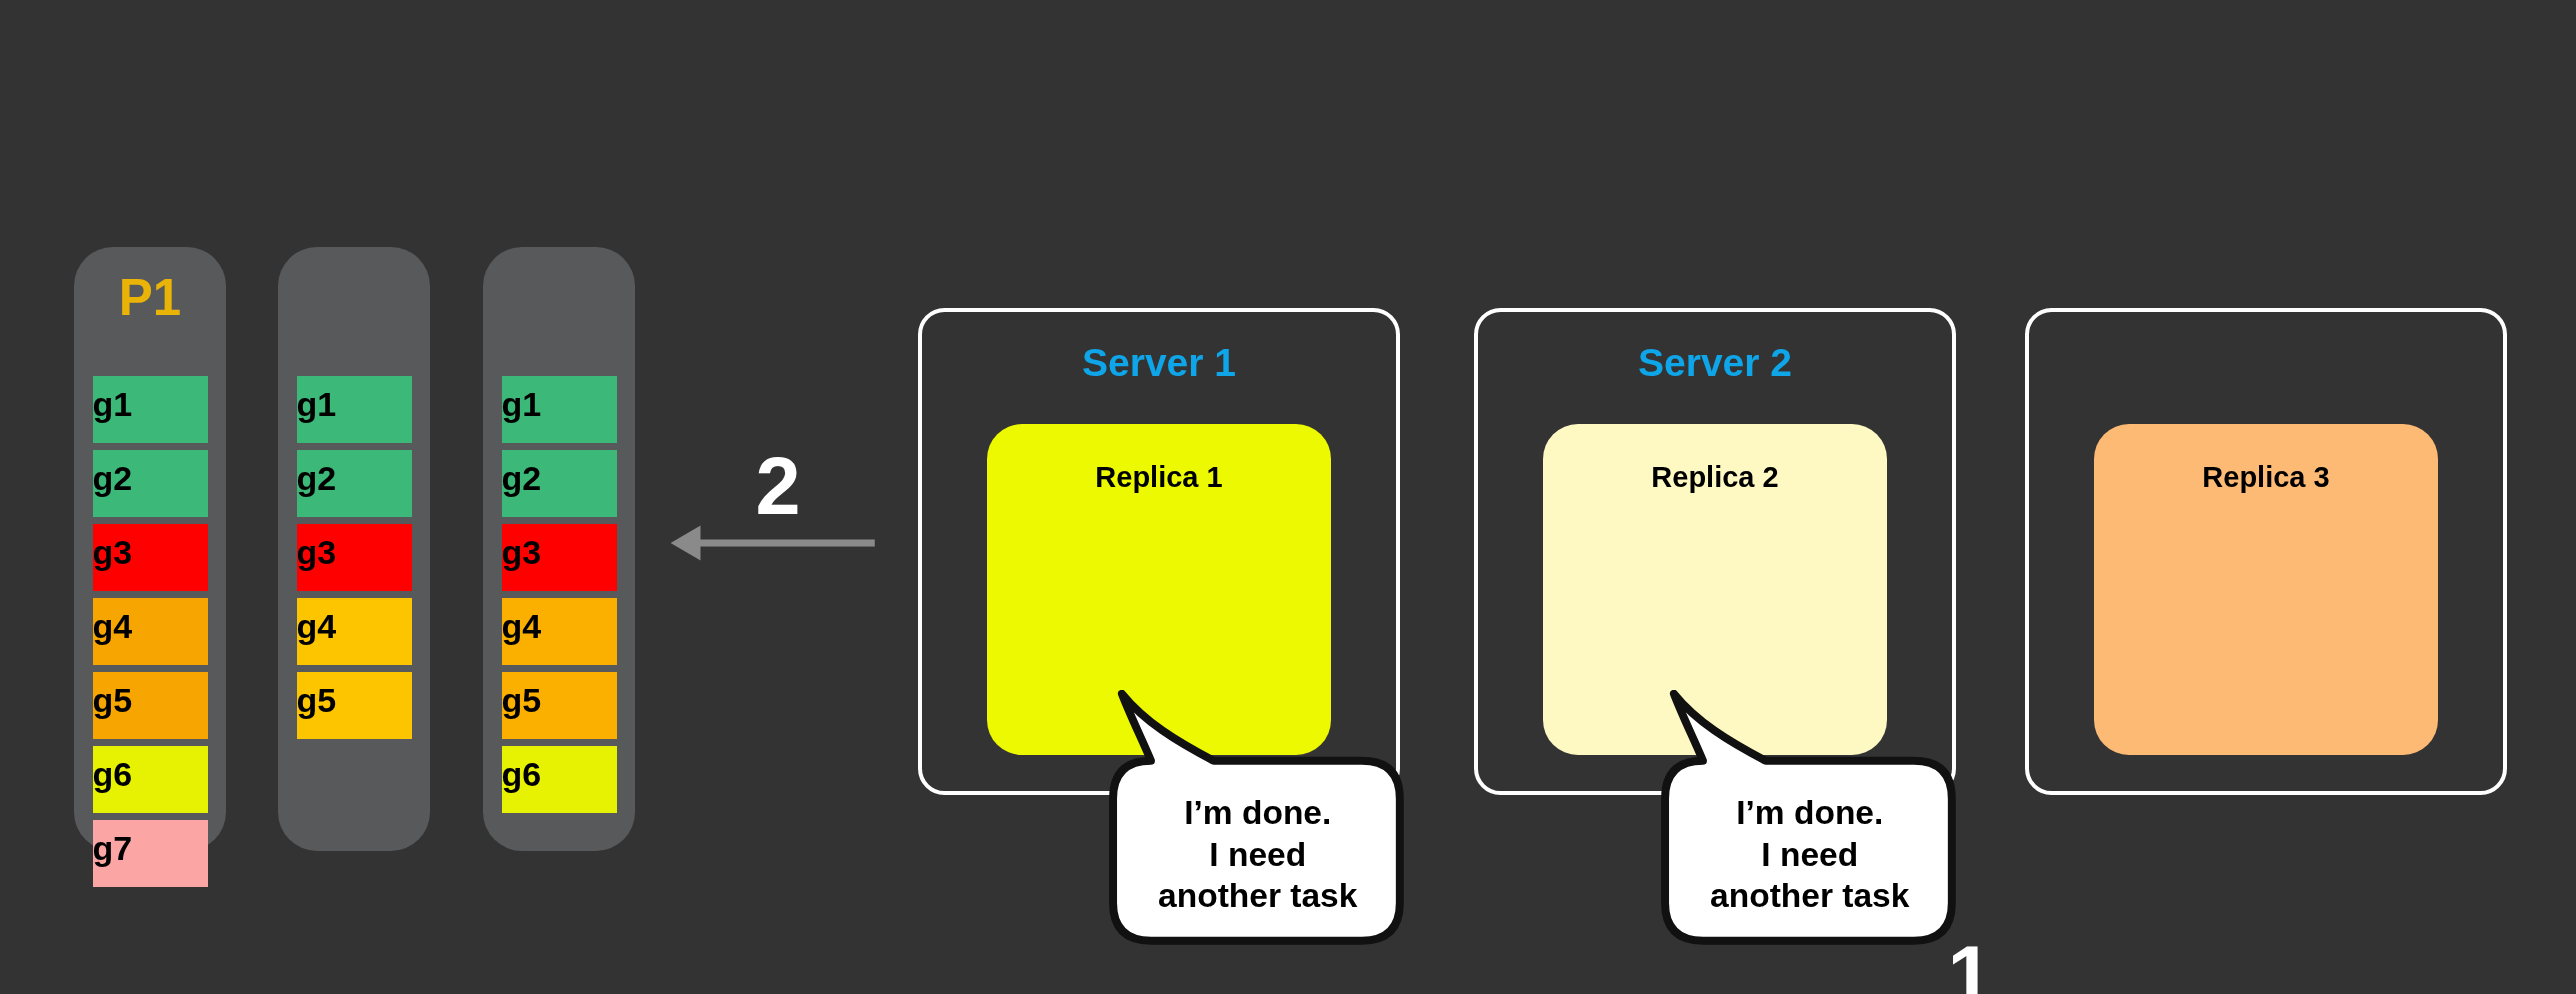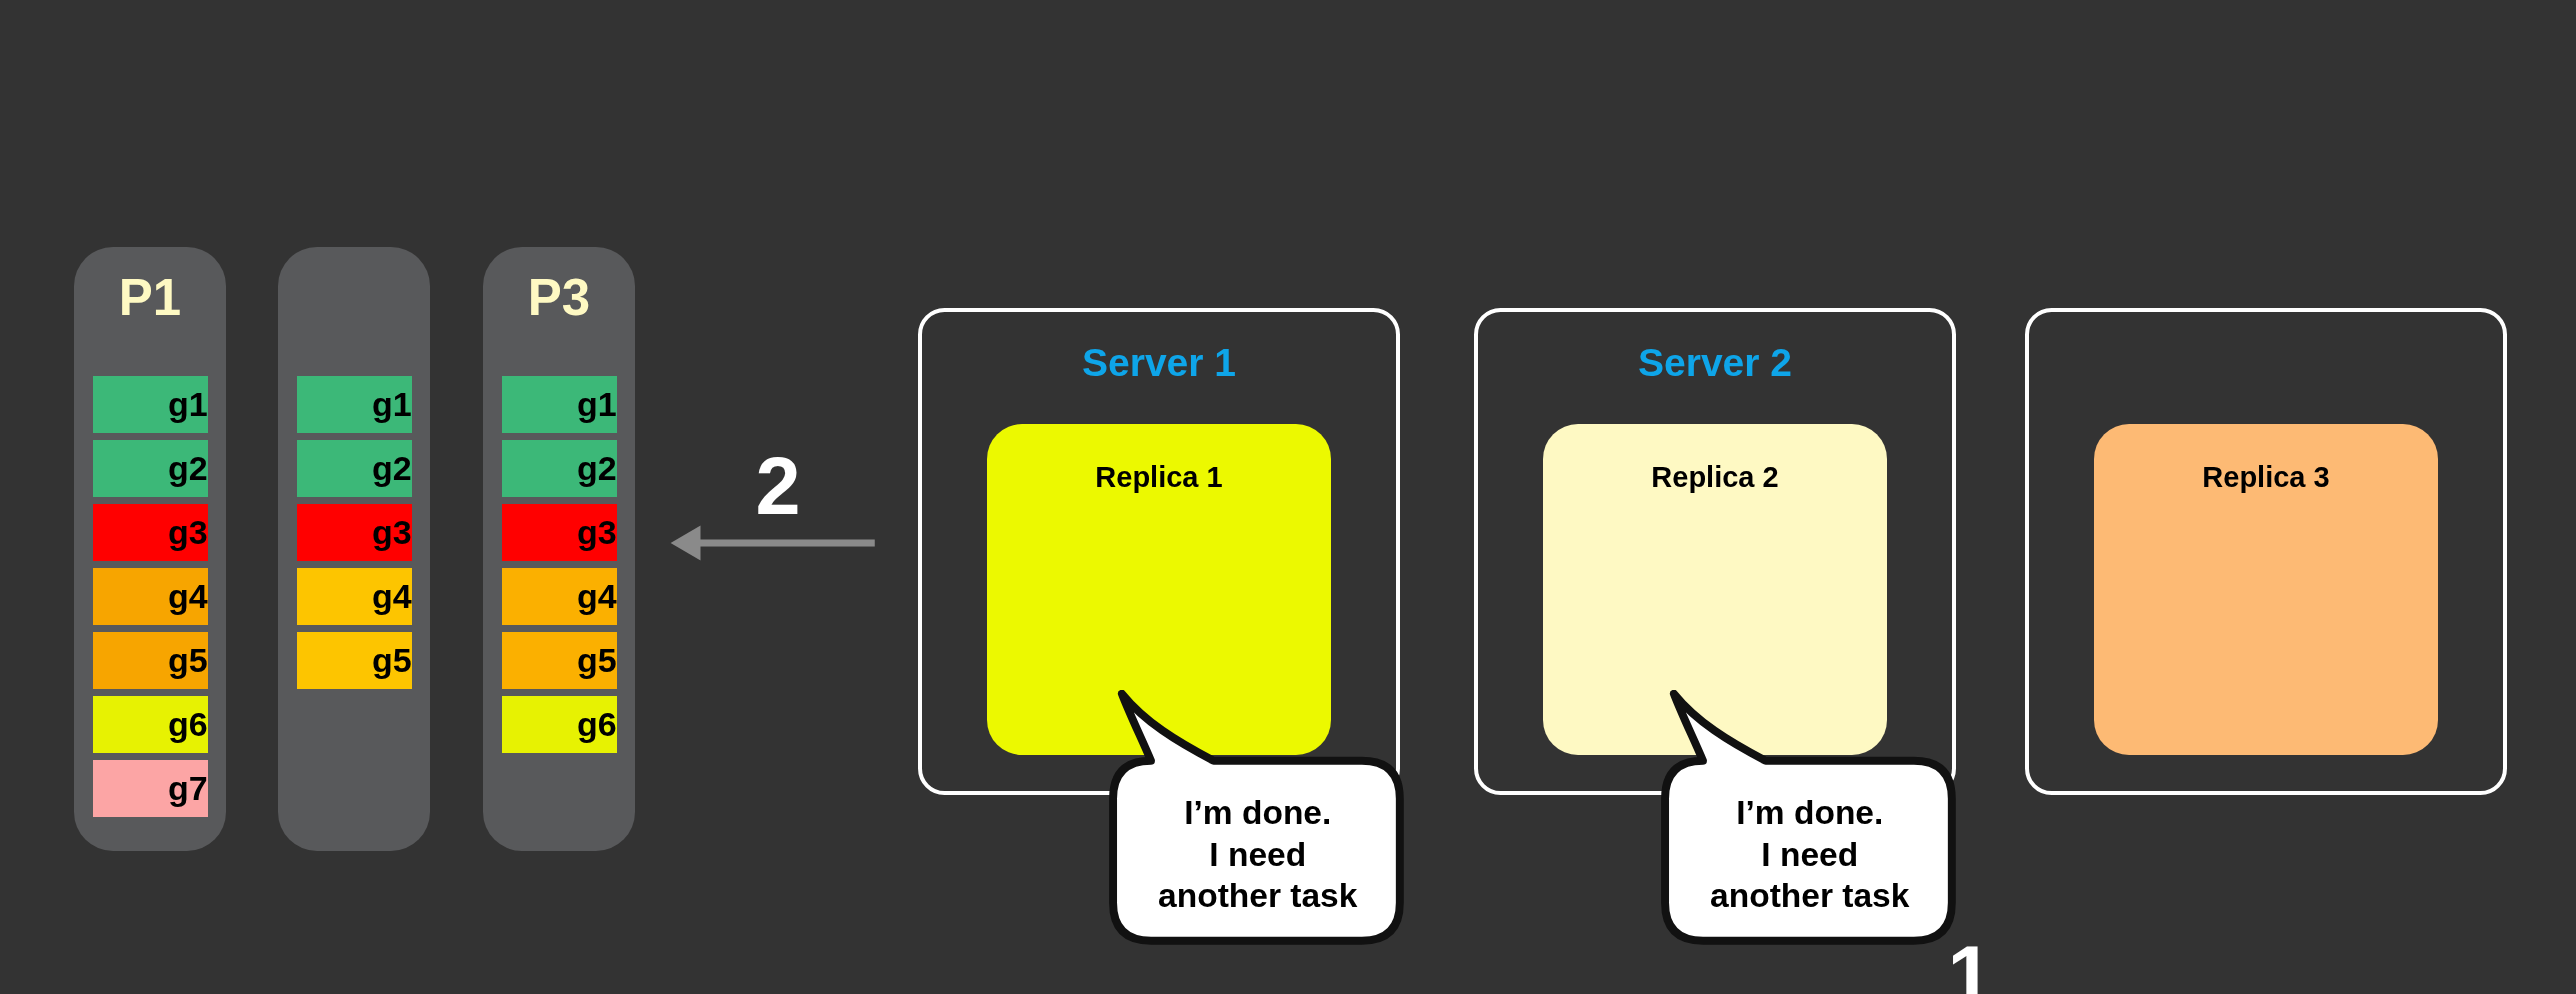--- a/index.html
+++ b/index.html
@@ -12,26 +12,26 @@
   }
 
   
   .partition{
     position:absolute;top:247px;width:152px;height:604px;
     border-radius:39px;background:#58595B;
   }
   .p1{left:74px;} .p2{left:278px;} .p3{left:483px;}
   .ptitle{
     text-align:center;padding-top:21px;
-    font-size:51px;font-weight:bold;color:#fef9c3;
+    font-size:51px;font-weight:bold;color:#eab308;
   }
   .tasks{position:absolute;top:129px;left:18.6px;width:115px;}
   .task{
-    height:57px;margin-bottom:7px;
-    text-align:right;line-height:57px;
+    height:67px;margin-bottom:7px;
+    text-align:left;line-height:57px;
     font-size:34px;font-weight:bold;color:#000000;
   }
 
   
   .server{
     position:absolute;top:308px;width:482px;height:487px;
     box-sizing:border-box;border:4.4px solid #FFFFFF;border-radius:26.5px;
   }
   .s1{left:918px;} .s2{left:1474px;} .s3{left:2025px;}
   .stitle{
@@ -78,21 +78,20 @@
 <div class="partition p2" style="background: rgb(88, 89, 91);">
   <div class="tasks">
       <div class="task" style="background: rgb(60, 184, 120);">g1</div>
       <div class="task" style="background: rgb(60, 184, 120);">g2</div>
       <div class="task" style="background: rgb(255, 0, 0);">g3</div>
       <div class="task" style="background: rgb(253, 197, 0);">g4</div>
       <div class="task" style="background: rgb(253, 197, 0);">g5</div>
     </div>
 </div>
 <div class="partition p3" style="background: rgb(88, 89, 91);">
-  <div class="ptitle">P3</div>
   <div class="tasks">
       <div class="task" style="background: rgb(60, 184, 120);">g1</div>
       <div class="task" style="background: rgb(60, 184, 120);">g2</div>
       <div class="task" style="background: rgb(255, 0, 0);">g3</div>
       <div class="task" style="background: rgb(251, 176, 0);">g4</div>
       <div class="task" style="background: rgb(251, 176, 0);">g5</div>
       <div class="task" style="background: rgb(231, 242, 2);">g6</div>
     </div>
 </div>
 

